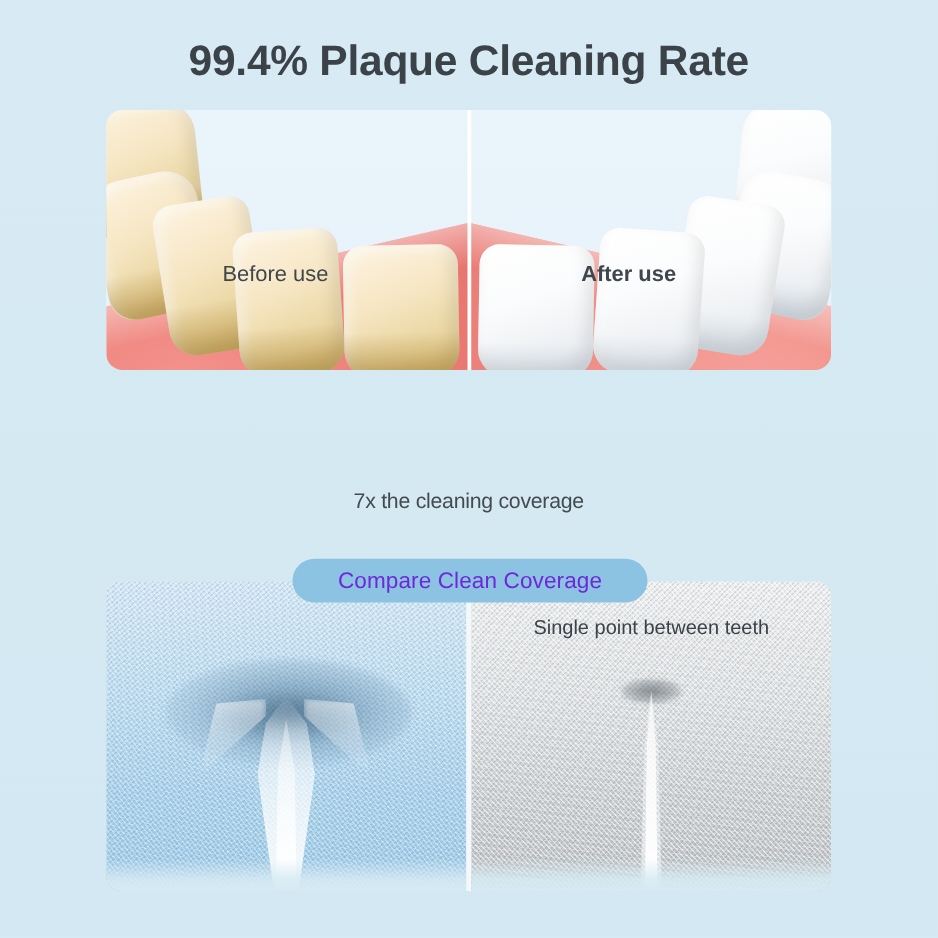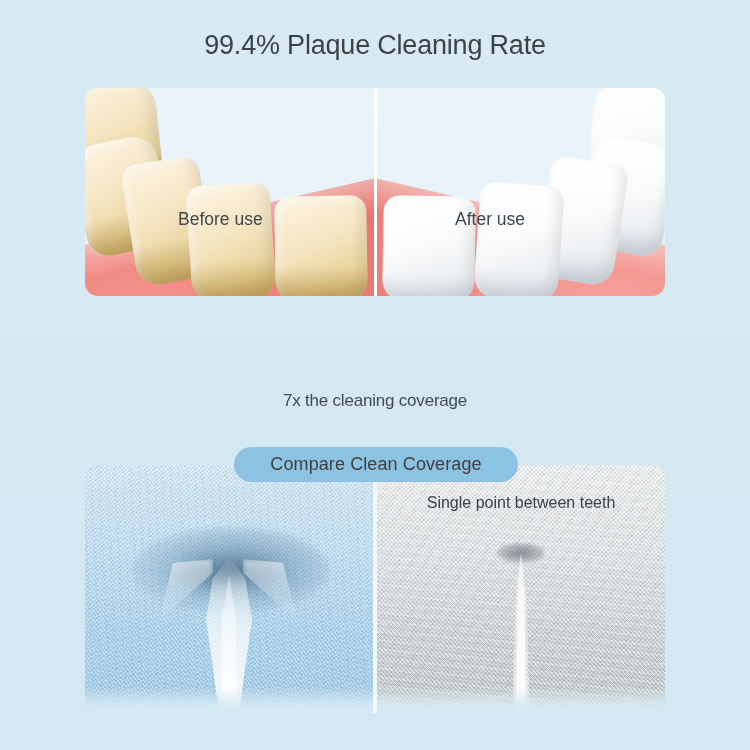--- a/index.html
+++ b/index.html
@@ -28,22 +28,22 @@
   .headline {
     position: absolute;
     left: 0;
     width: 750px;
     text-align: center;
     color: #3b4349;
     letter-spacing: -0.2px;
   }
   .headline-1 {
     top: 30px;
-    font-size: 27px;
-    font-weight: normal;
+    font-size: 34px;
+    font-weight: bold;
   }
   .headline-2 {
     top: 391px;
     font-size: 17px;
     font-weight: normal;
     color: #434a50;
   }
 
   
   .compare-panel {
@@ -161,21 +161,21 @@
 
   
   .badge {
     position: absolute;
     left: 234px;
     top: 447px;
     width: 284px;
     height: 35px;
     border-radius: 18px;
     background: #8dc3e2;
-    color: #404040;
+    color: #6d28d9;
     font-size: 18px;
     line-height: 35px;
     text-align: center;
     z-index: 30;
     letter-spacing: 0.1px;
   }
 
   
   .flow-panel {
     position: absolute;
@@ -384,21 +384,21 @@
       <div class="gum gum-after">
         <div class="gum-shine"></div>
       </div>
 
       <div class="tooth t-w molar" style="right:-22px; top:-4px; width:96px; height:104px; transform:rotate(6deg);"></div>
       <div class="tooth t-w molar" style="right:-6px; top:52px; width:86px; height:112px; transform:rotate(12deg);"></div>
       <div class="tooth t-w" style="right:44px; top:72px; width:78px; height:122px; transform:rotate(9deg);"></div>
       <div class="tooth t-w" style="right:104px; top:96px; width:84px; height:116px; transform:rotate(4deg);"></div>
       <div class="tooth t-w" style="right:190px; top:108px; width:92px; height:106px; transform:rotate(1deg);"></div>
 
-      <div class="use-label label-after" style="left:80px;">After use</div>
+      <div class="use-label label-after" style="left:90px;font-weight:bold;">After use</div>
     </div>
 
     <div class="divider"></div>
   </div>
 
   <div class="headline headline-2">7x the cleaning coverage</div>
 
   <div class="badge">Compare Clean Coverage</div>
 
   <div class="flow-panel">

